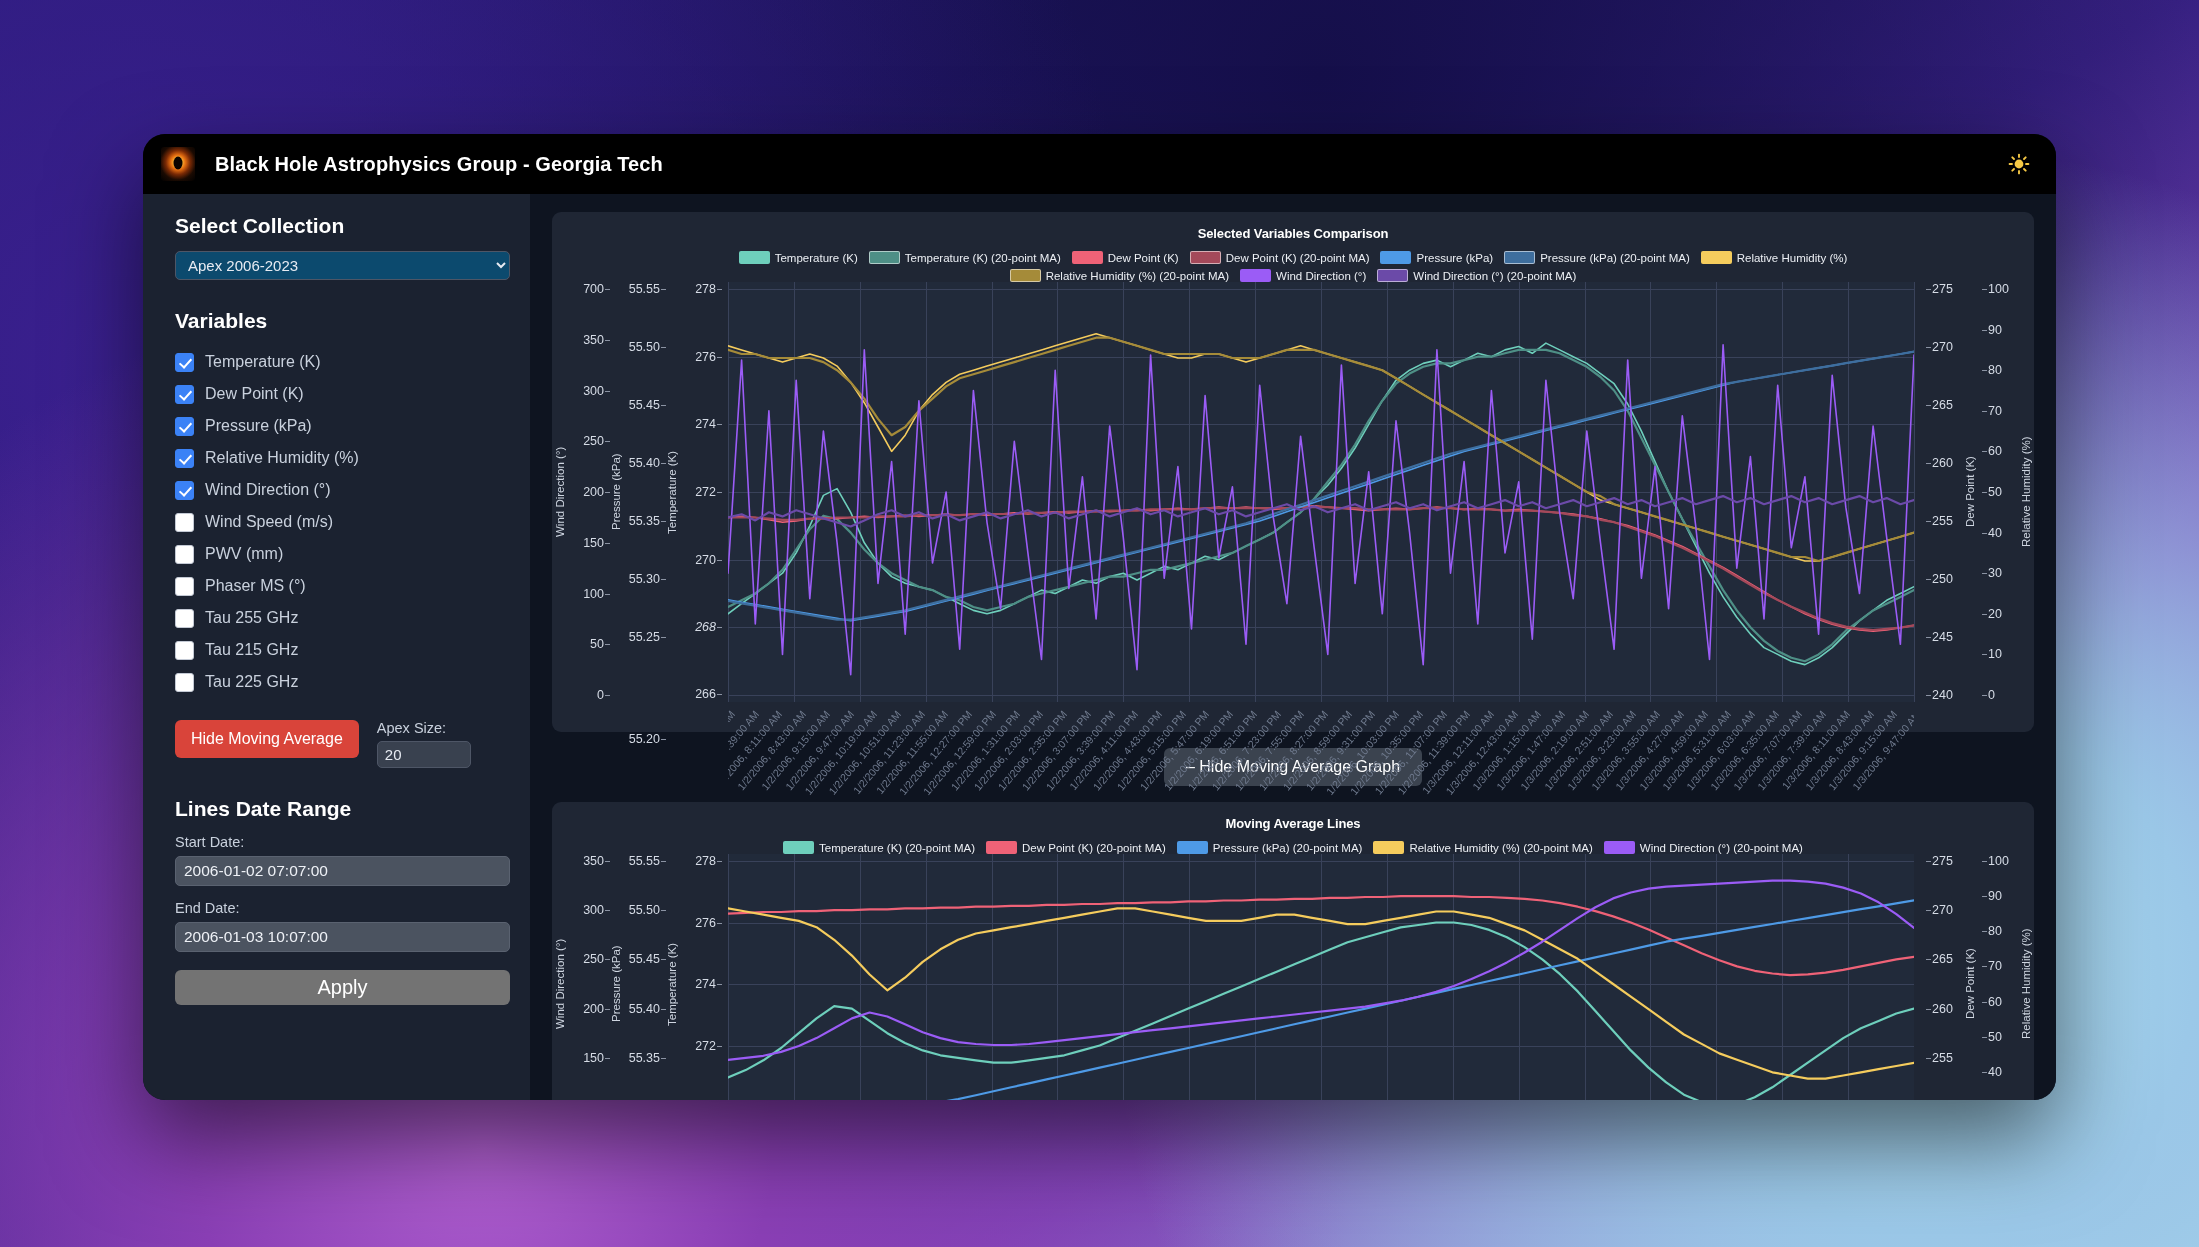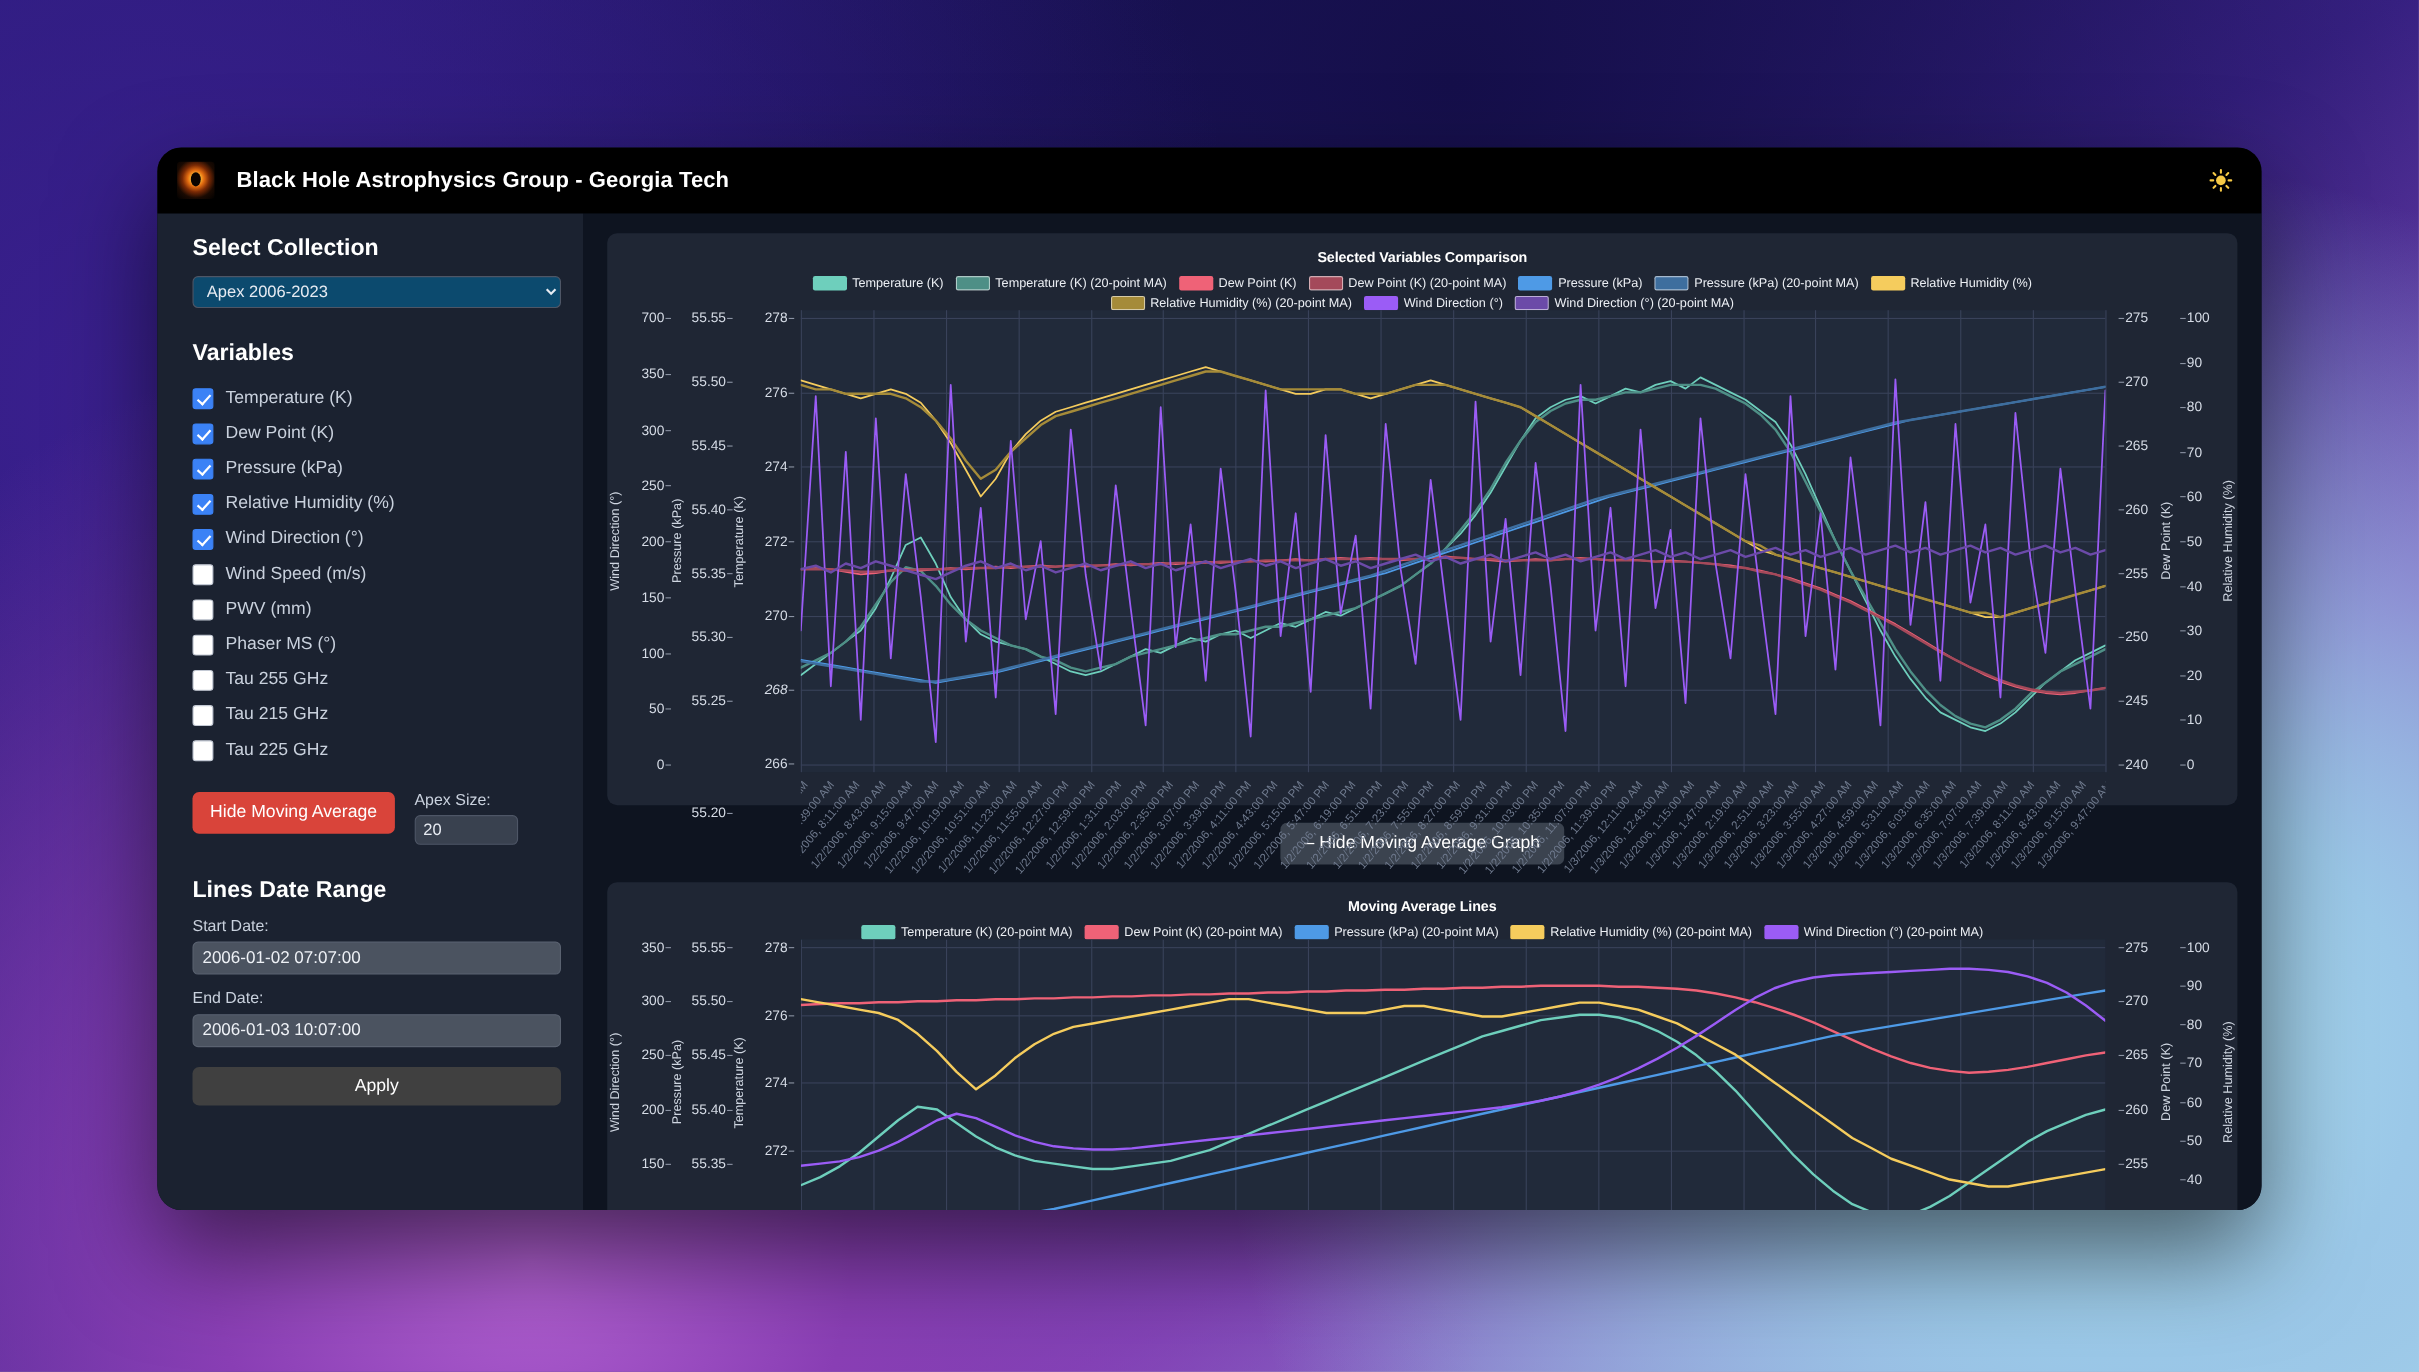--- a/index.html
+++ b/index.html
@@ -192,25 +192,25 @@
     color: #eef1f6;
     font-size: 15.5px;
     font-family: "Liberation Sans", sans-serif;
     padding: 0 8px;
     outline: none;
     margin-bottom: 14px;
   }
   .btn-apply {
     width: 100%;
     height: 35px;
-    background: #404040;
+    background: #737373;
     color: #ffffff;
     border: none;
     border-radius: 6px;
-    font-size: 16px;
+    font-size: 20px;
     font-family: "Liberation Sans", sans-serif;
     cursor: pointer;
     margin-top: 4px;
   }
 
   
   .main {
     flex: 1 1 auto;
     background: #0e1420;
     padding: 18px 22px 0 22px;

